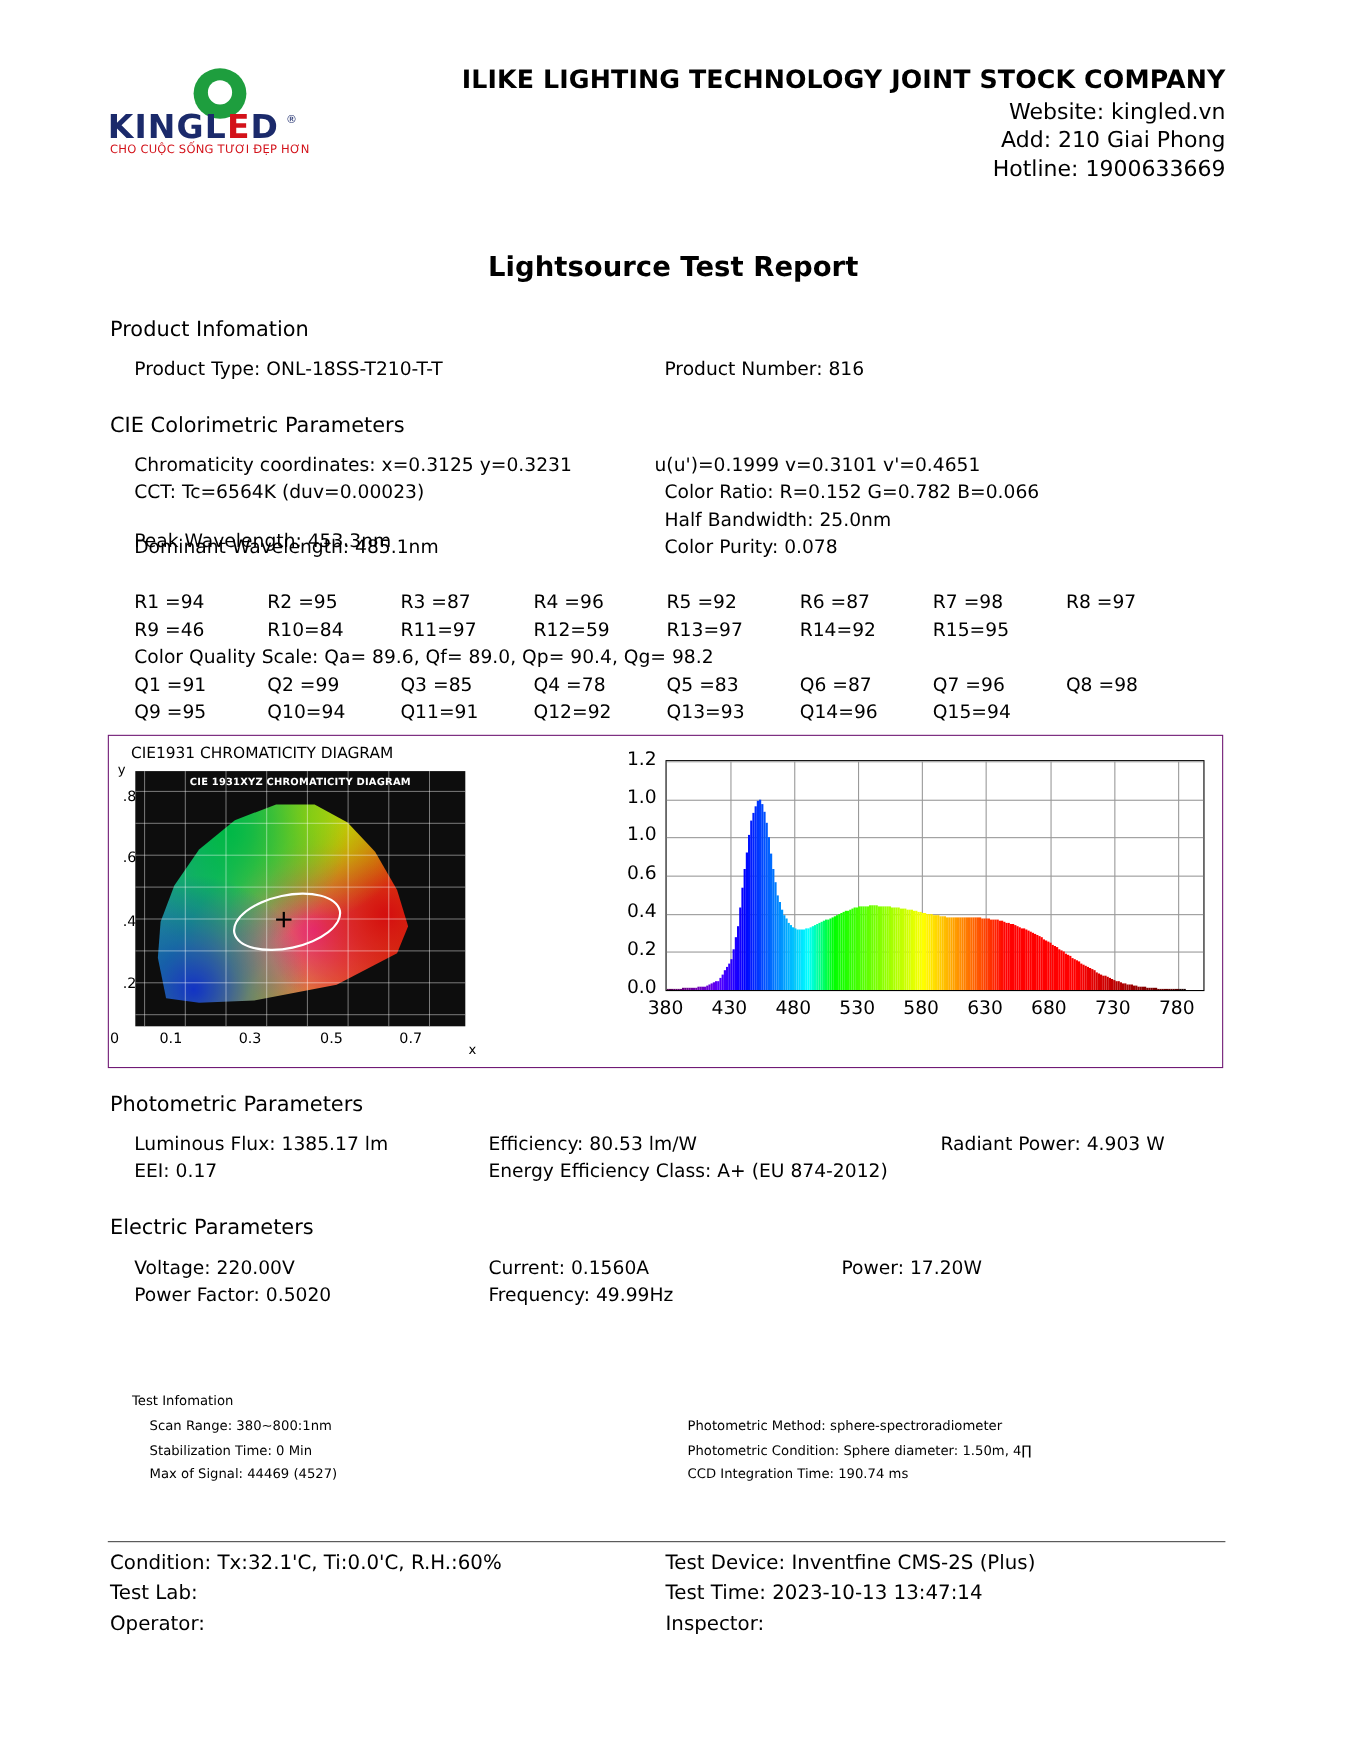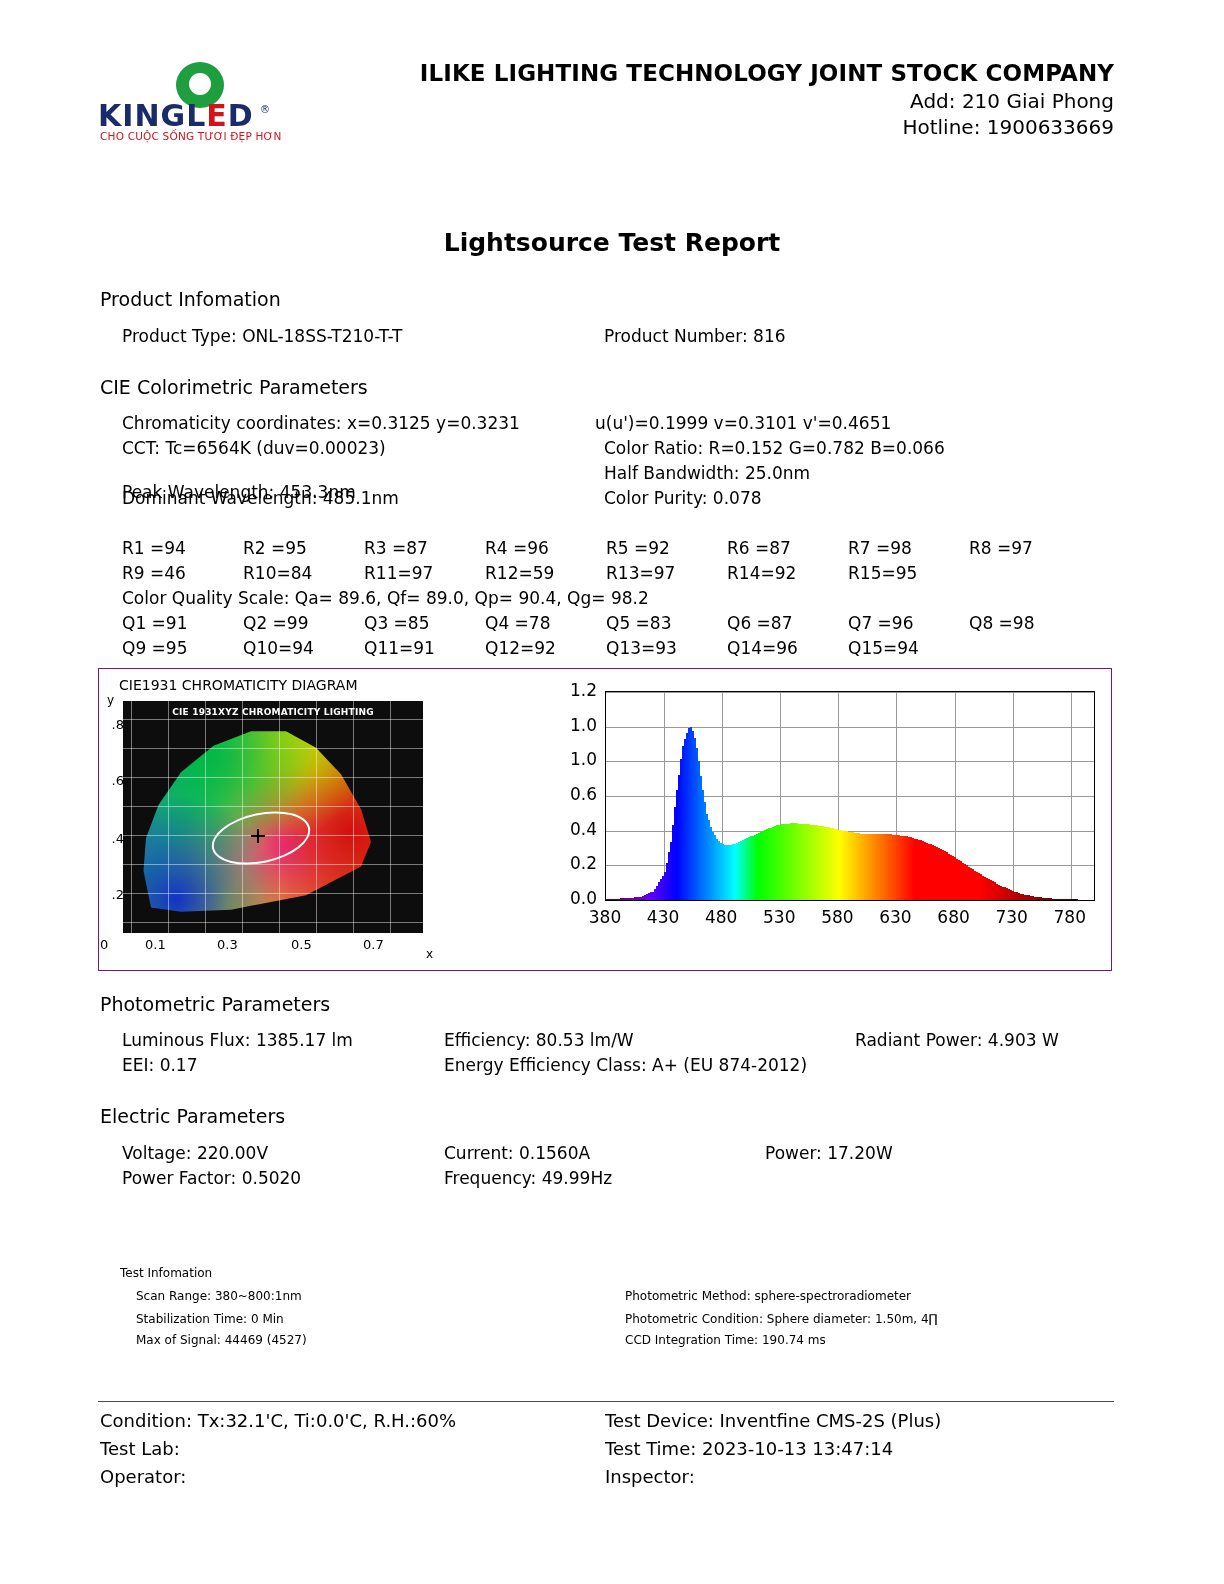--- a/index.html
+++ b/index.html
@@ -346,20 +346,21 @@
 
   <div class="header">
     <div class="logo">
       <div class="logo-mark"></div>
       <div class="logo-word"><span>KINGL</span><span class="k-red">E</span><span>D</span></div>
       <div class="logo-reg">®</div>
       <div class="logo-tag">CHO CUỘC SỐNG TƯƠI ĐẸP HƠN</div>
     </div>
     <div class="company">
       <div class="company-name">ILIKE LIGHTING TECHNOLOGY JOINT STOCK COMPANY</div>
+      <div class="company-line">Website: kingled.vn</div>
       <div class="company-line">Add: 210 Giai Phong</div>
       <div class="company-line">Hotline: 1900633669</div>
     </div>
   </div>
 
   <div class="doc-title">Lightsource Test Report</div>
 
   <div class="section-head" style="top:288px">Product Infomation</div>
   <div class="row col-a" style="top:326px">Product Type: ONL-18SS-T210-T-T</div>
   <div class="row col-b" style="top:326px">Product Number: 816</div>
@@ -420,21 +421,21 @@
     <span style="left:605px">Q14=96</span>
     <span style="left:726px">Q15=94</span>
   </div>
 
   <div class="charts">
 
     <div class="cie-box">
       <div class="cie-title">CIE1931 CHROMATICITY DIAGRAM</div>
       <div class="cie-ylabel">y</div>
       <div class="cie-img">
-        <div class="cie-inner-title">CIE 1931XYZ CHROMATICITY LIGHTING</div>
+        <div class="cie-inner-title">CIE 1931XYZ CHROMATICITY DIAGRAM</div>
         <div class="cie-horse"></div>
         <div class="cie-grid"></div>
         <div class="cie-ellipse"></div>
         <div class="cie-cross"></div>
       </div>
       <div class="cie-axis-y">
         <span style="top:16px">.8</span>
         <span style="top:72px">.6</span>
         <span style="top:130px">.4</span>
         <span style="top:186px">.2</span>

